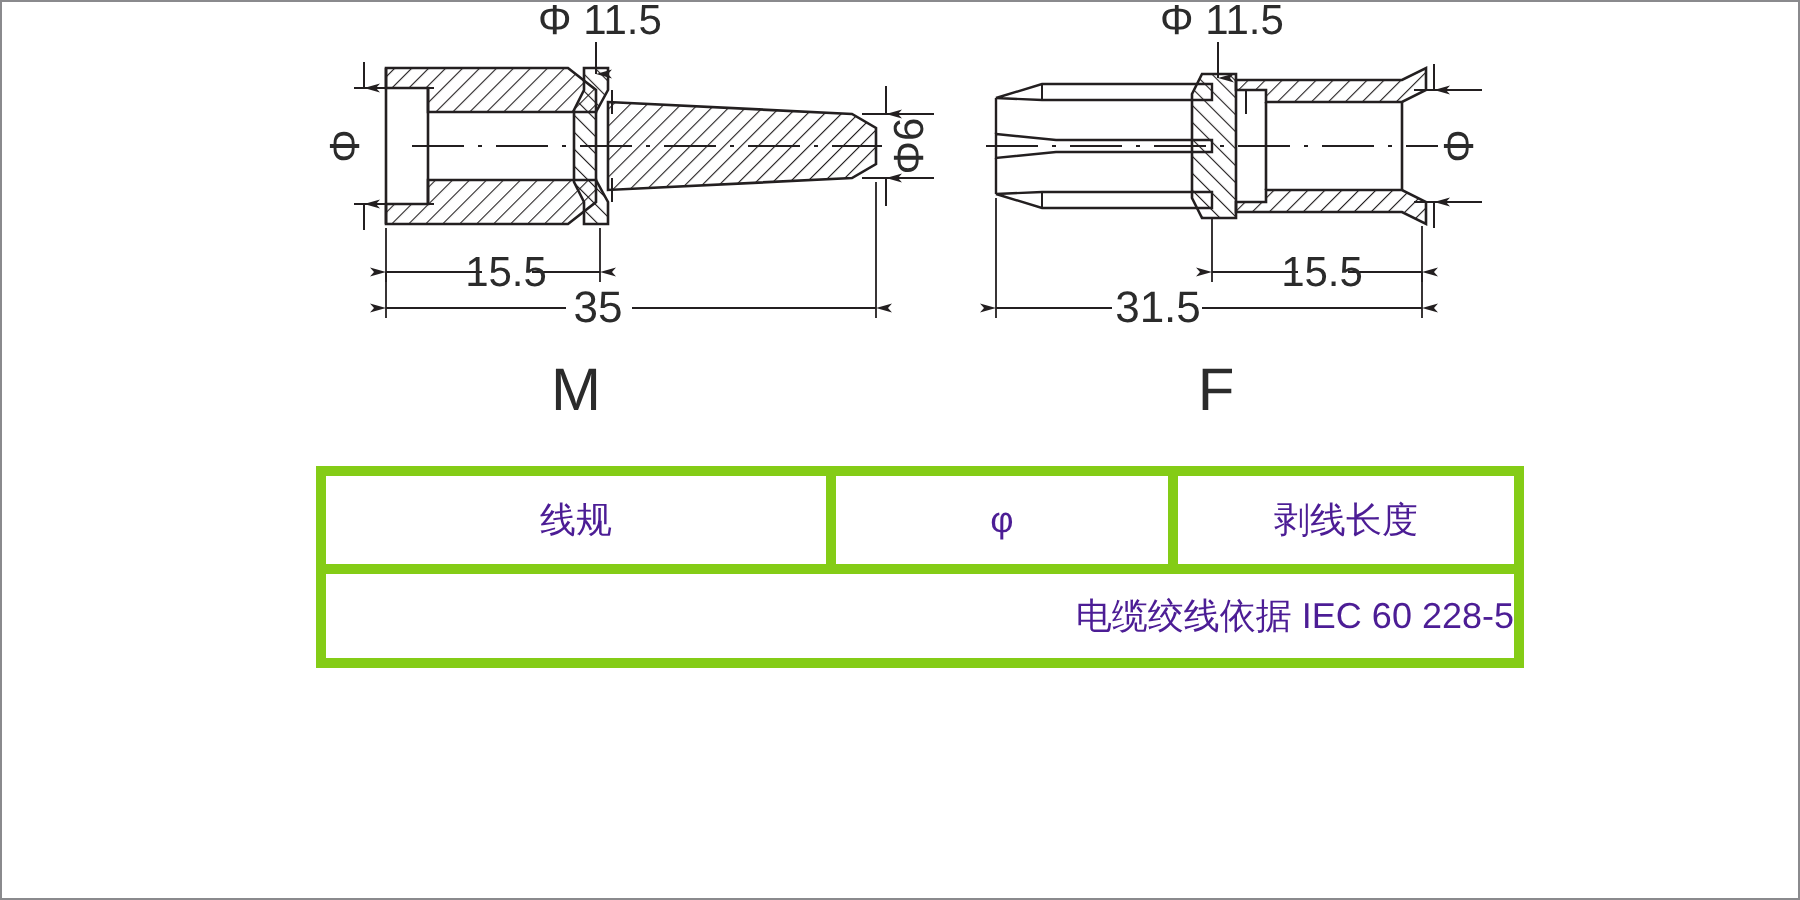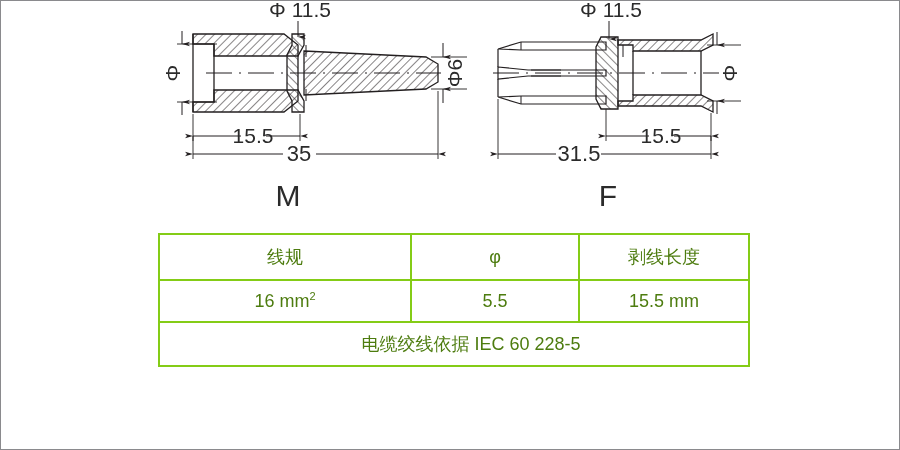--- a/index.html
+++ b/index.html
@@ -47,35 +47,35 @@
 
   table.spec {
     position: absolute;
     left: 157px;
     top: 232px;
     width: 584px;
     border-collapse: collapse;
     table-layout: fixed;
   }
   table.spec td {
-    border: 2px solid #84cc16;
+    border: 5px solid #84cc16;
     height: 40px;
     text-align: center;
     vertical-align: middle;
     font-size: 18px;
-    color: #4d7c0f;
+    color: #4c1d95;
     font-family: "Liberation Sans", "DejaVu Sans", sans-serif;
     padding: 0;
   }
   table.spec td.c1 { width: 250px; }
   table.spec td.c2 { width: 166px; }
   table.spec td.c3 { width: 168px; text-align: center; }
   table.spec tr.header td { height: 44px; }
   table.spec td.note {
-    text-align: center;
+    text-align: right;
     padding-left: 34px;
     height: 42px;
   }
   sup { font-size: 11px; vertical-align: super; }
   .svgtext {
     font-family: "Liberation Sans", "DejaVu Sans", sans-serif;
     fill: #2b2b2b;
   }
 </style>
 </head>
@@ -228,23 +228,18 @@
   </div>
 
   <table class="spec">
     <tbody>
       <tr class="header">
         <td class="c1">线规</td>
         <td class="c2">φ</td>
         <td class="c3">剥线长度</td>
       </tr>
       <tr>
-        <td class="c1"><span>16 mm</span><sup>2</sup></td>
-        <td class="c2">5.5</td>
-        <td class="c3">15.5 mm</td>
-      </tr>
-      <tr>
         <td class="note" colspan="3">电缆绞线依据 IEC 60 228-5</td>
       </tr>
     </tbody>
   </table>
 
 </div>
 
 </body></html>

